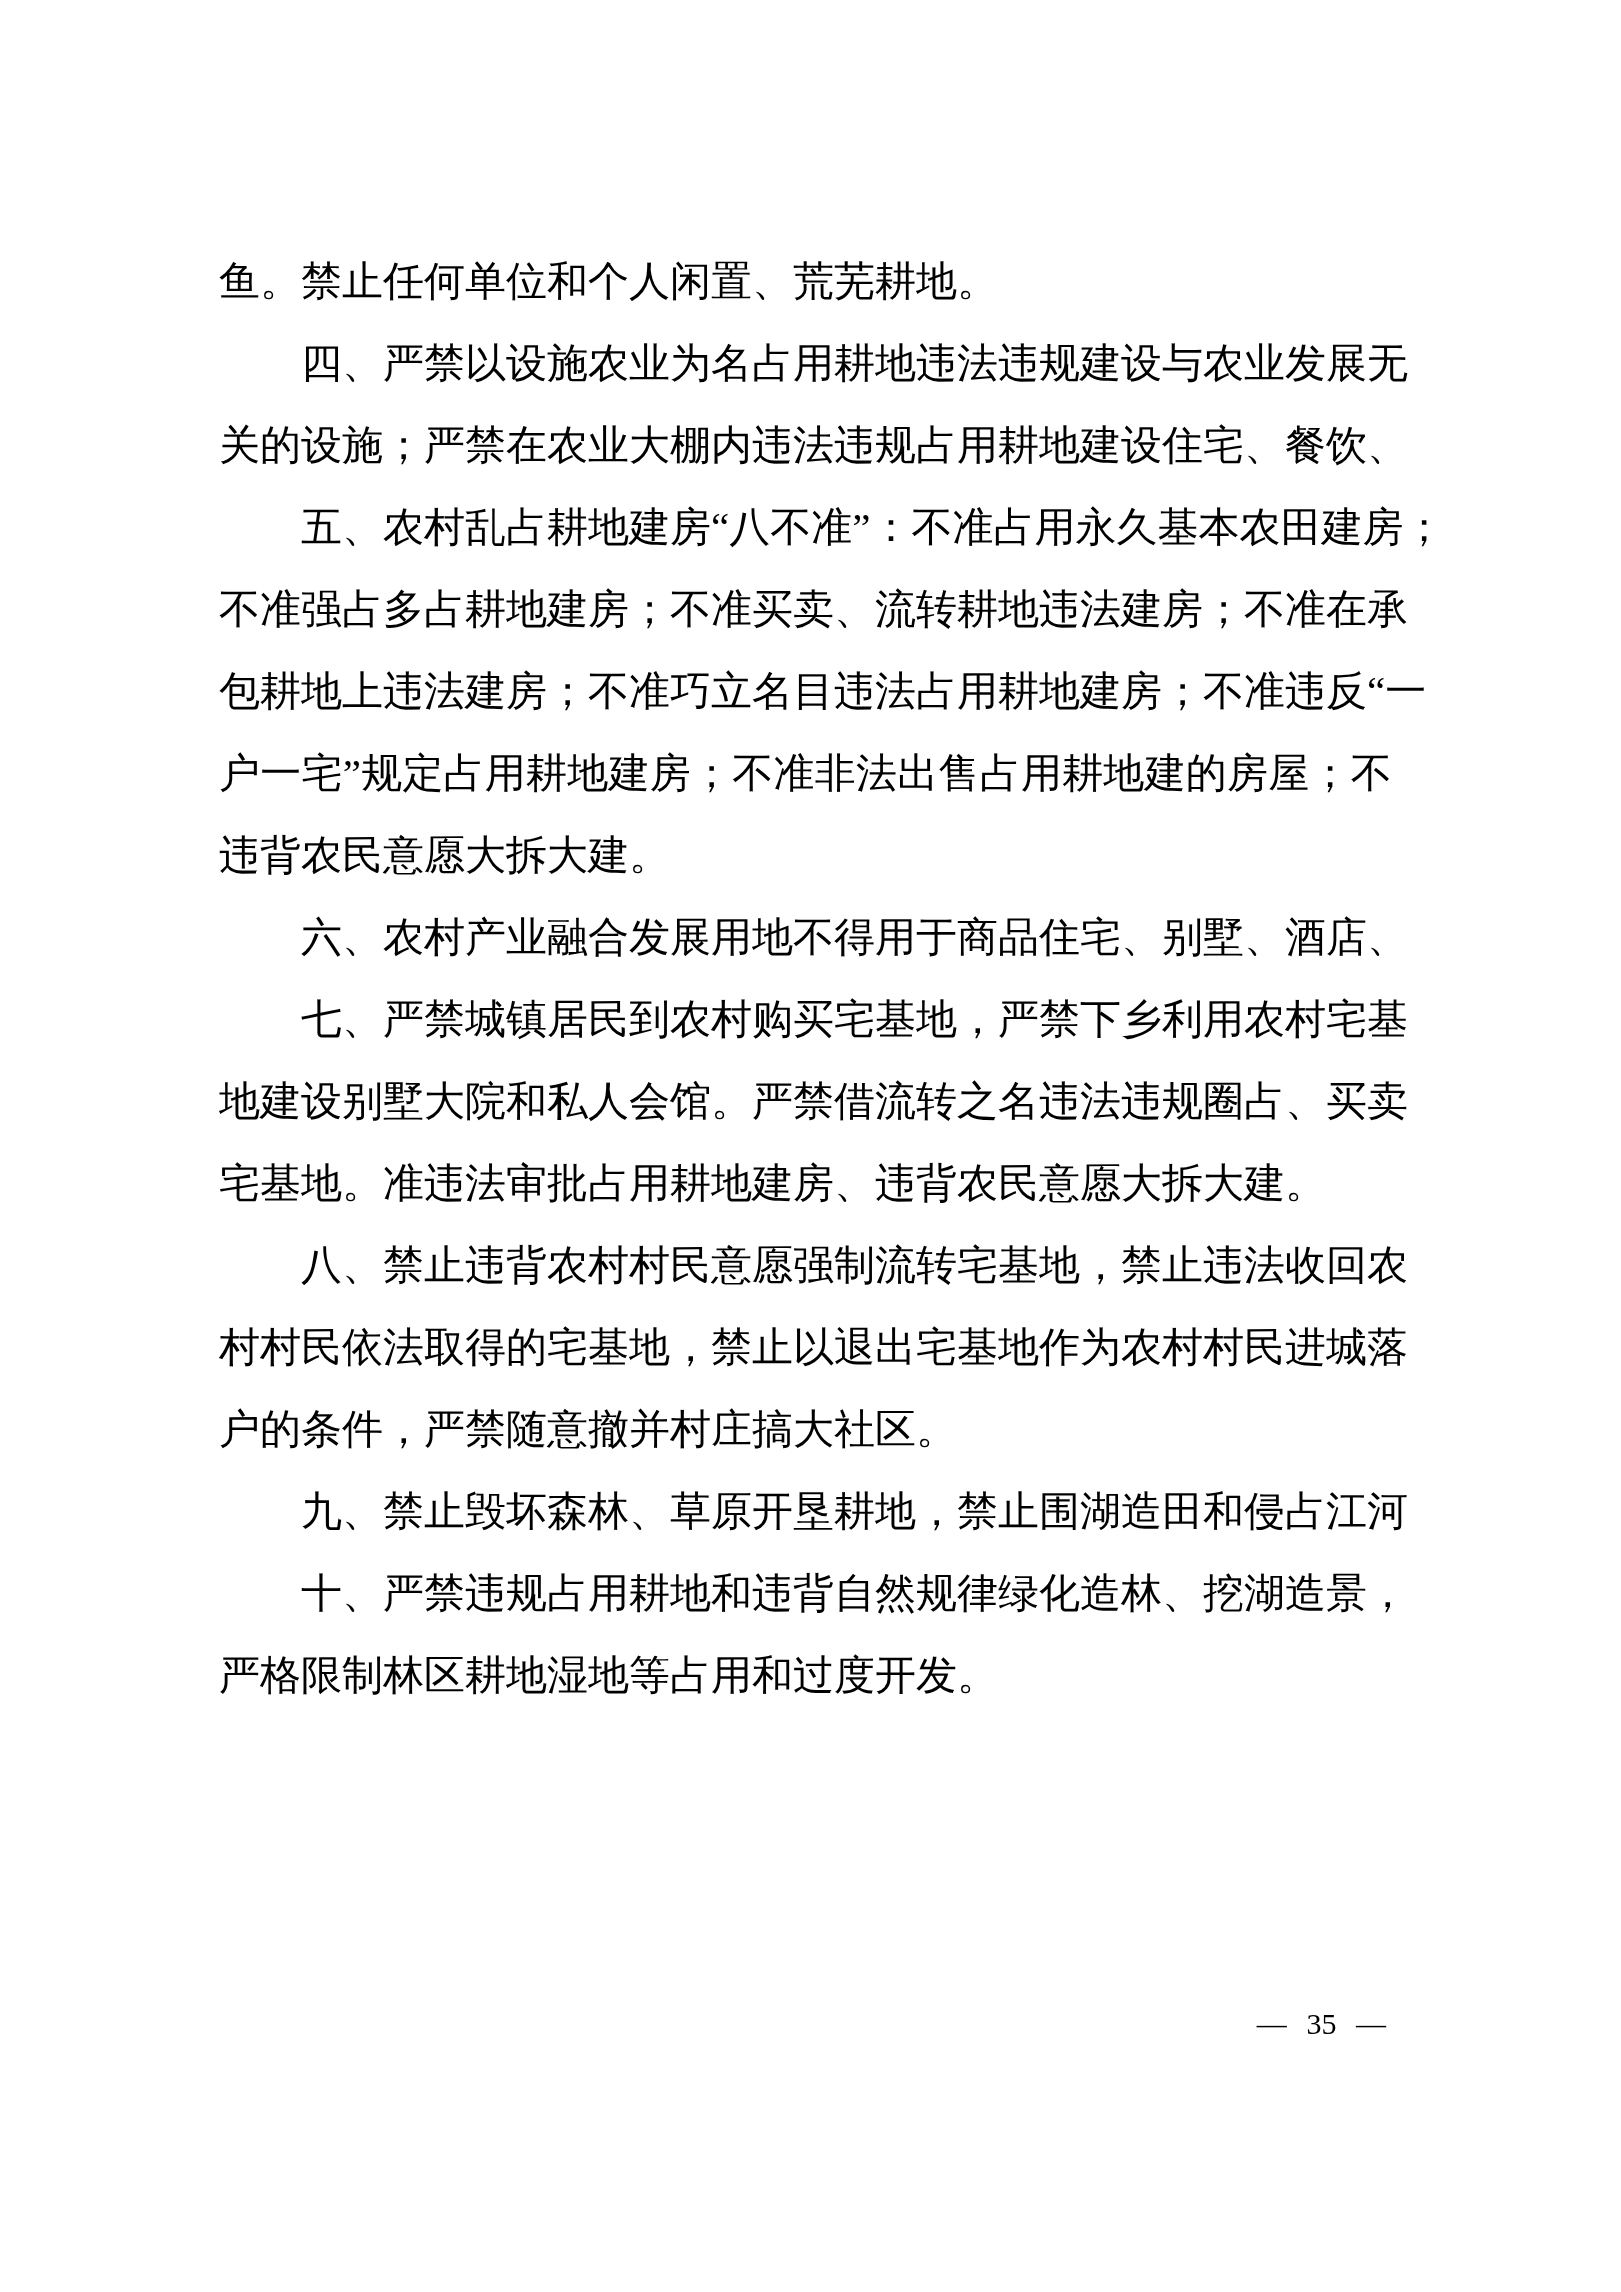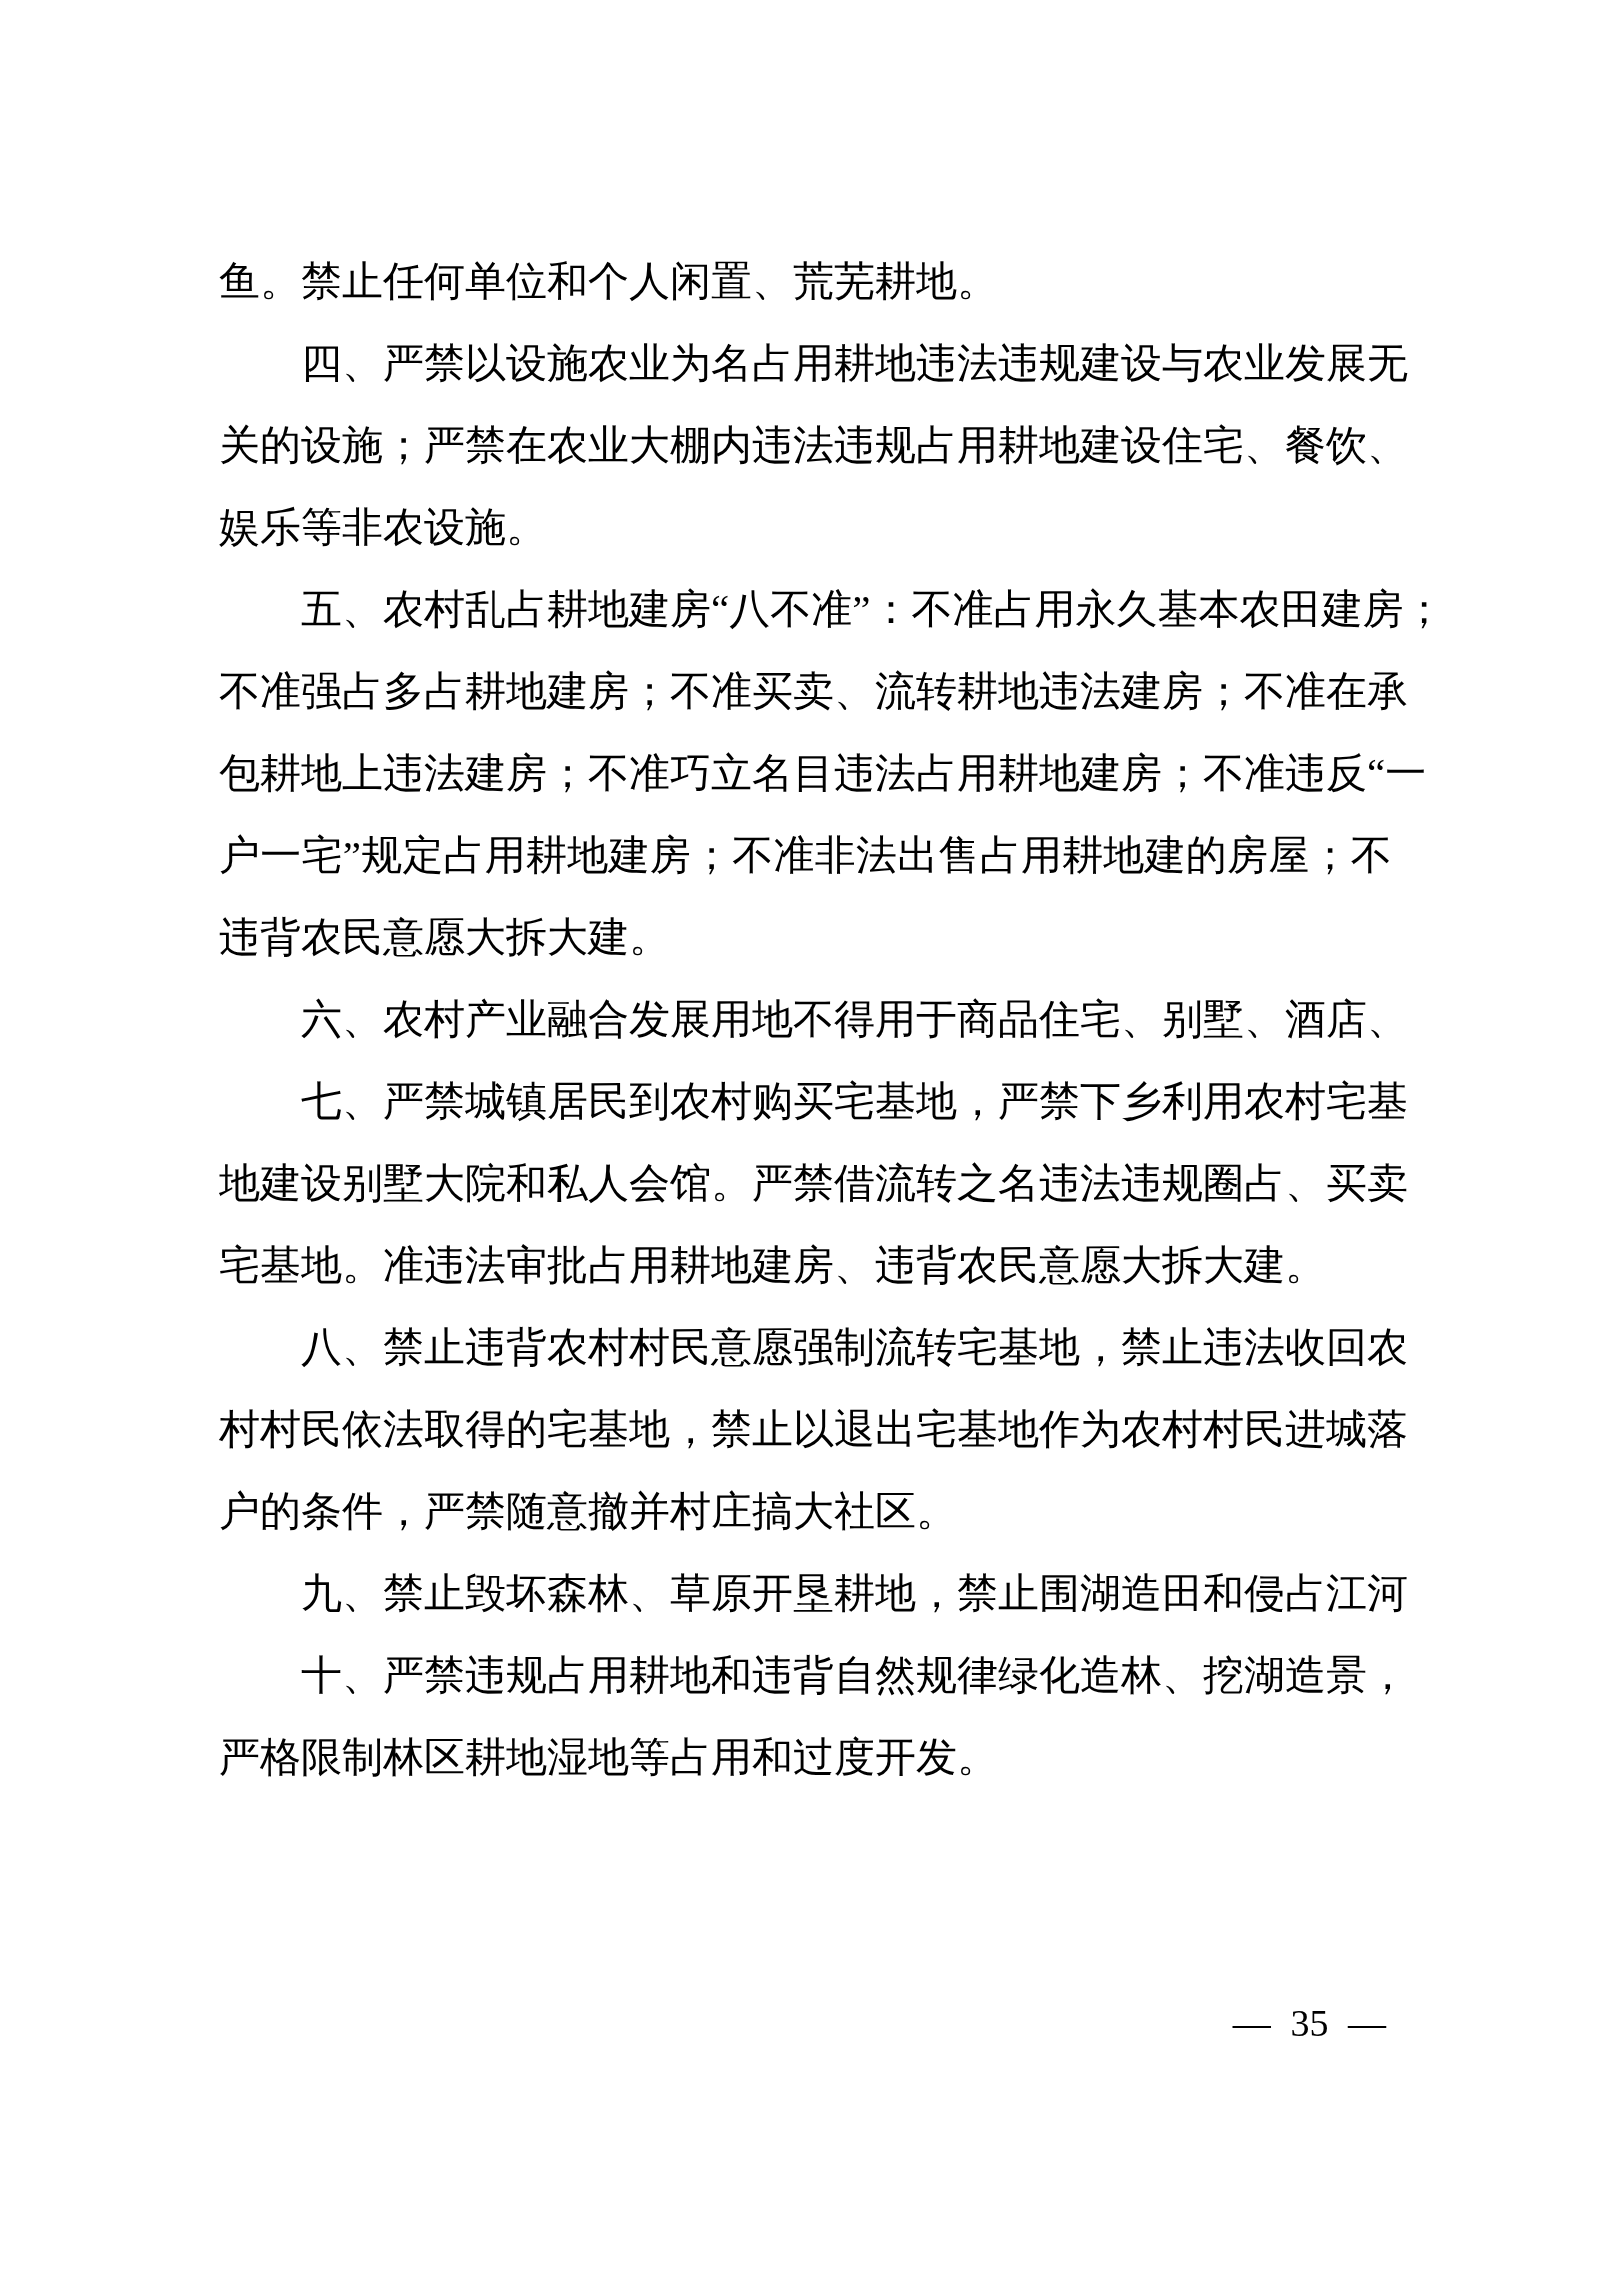--- a/index.html
+++ b/index.html
@@ -37,21 +37,21 @@
     justify-content: space-between;
     align-items: center;
     line-height: normal;
   }
   .page-footer {
     position: absolute;
     top: 1996px;
     right: 235px;
     height: 55px;
     line-height: 55px;
-    font-size: 38px;
+    font-size: 30px;
     text-align: right;
     white-space: nowrap;
   }
   .page-footer .dash {
     letter-spacing: 0;
   }
   .page-footer .num {
     margin: 0 19.6px;
   }
 </style>
@@ -115,21 +115,20 @@
         <span>地</span>
         <span>建</span>
         <span>设</span>
         <span>住</span>
         <span>宅</span>
         <span>、</span>
         <span>餐</span>
         <span>饮</span>
         <span>、</span>
       </div>
-    <div class="line">娱乐等非农设施。</div>
     <div class="line indent justify">
         <span>五</span>
         <span>、</span>
         <span>农</span>
         <span>村</span>
         <span>乱</span>
         <span>占</span>
         <span>耕</span>
         <span>地</span>
         <span>建</span>

